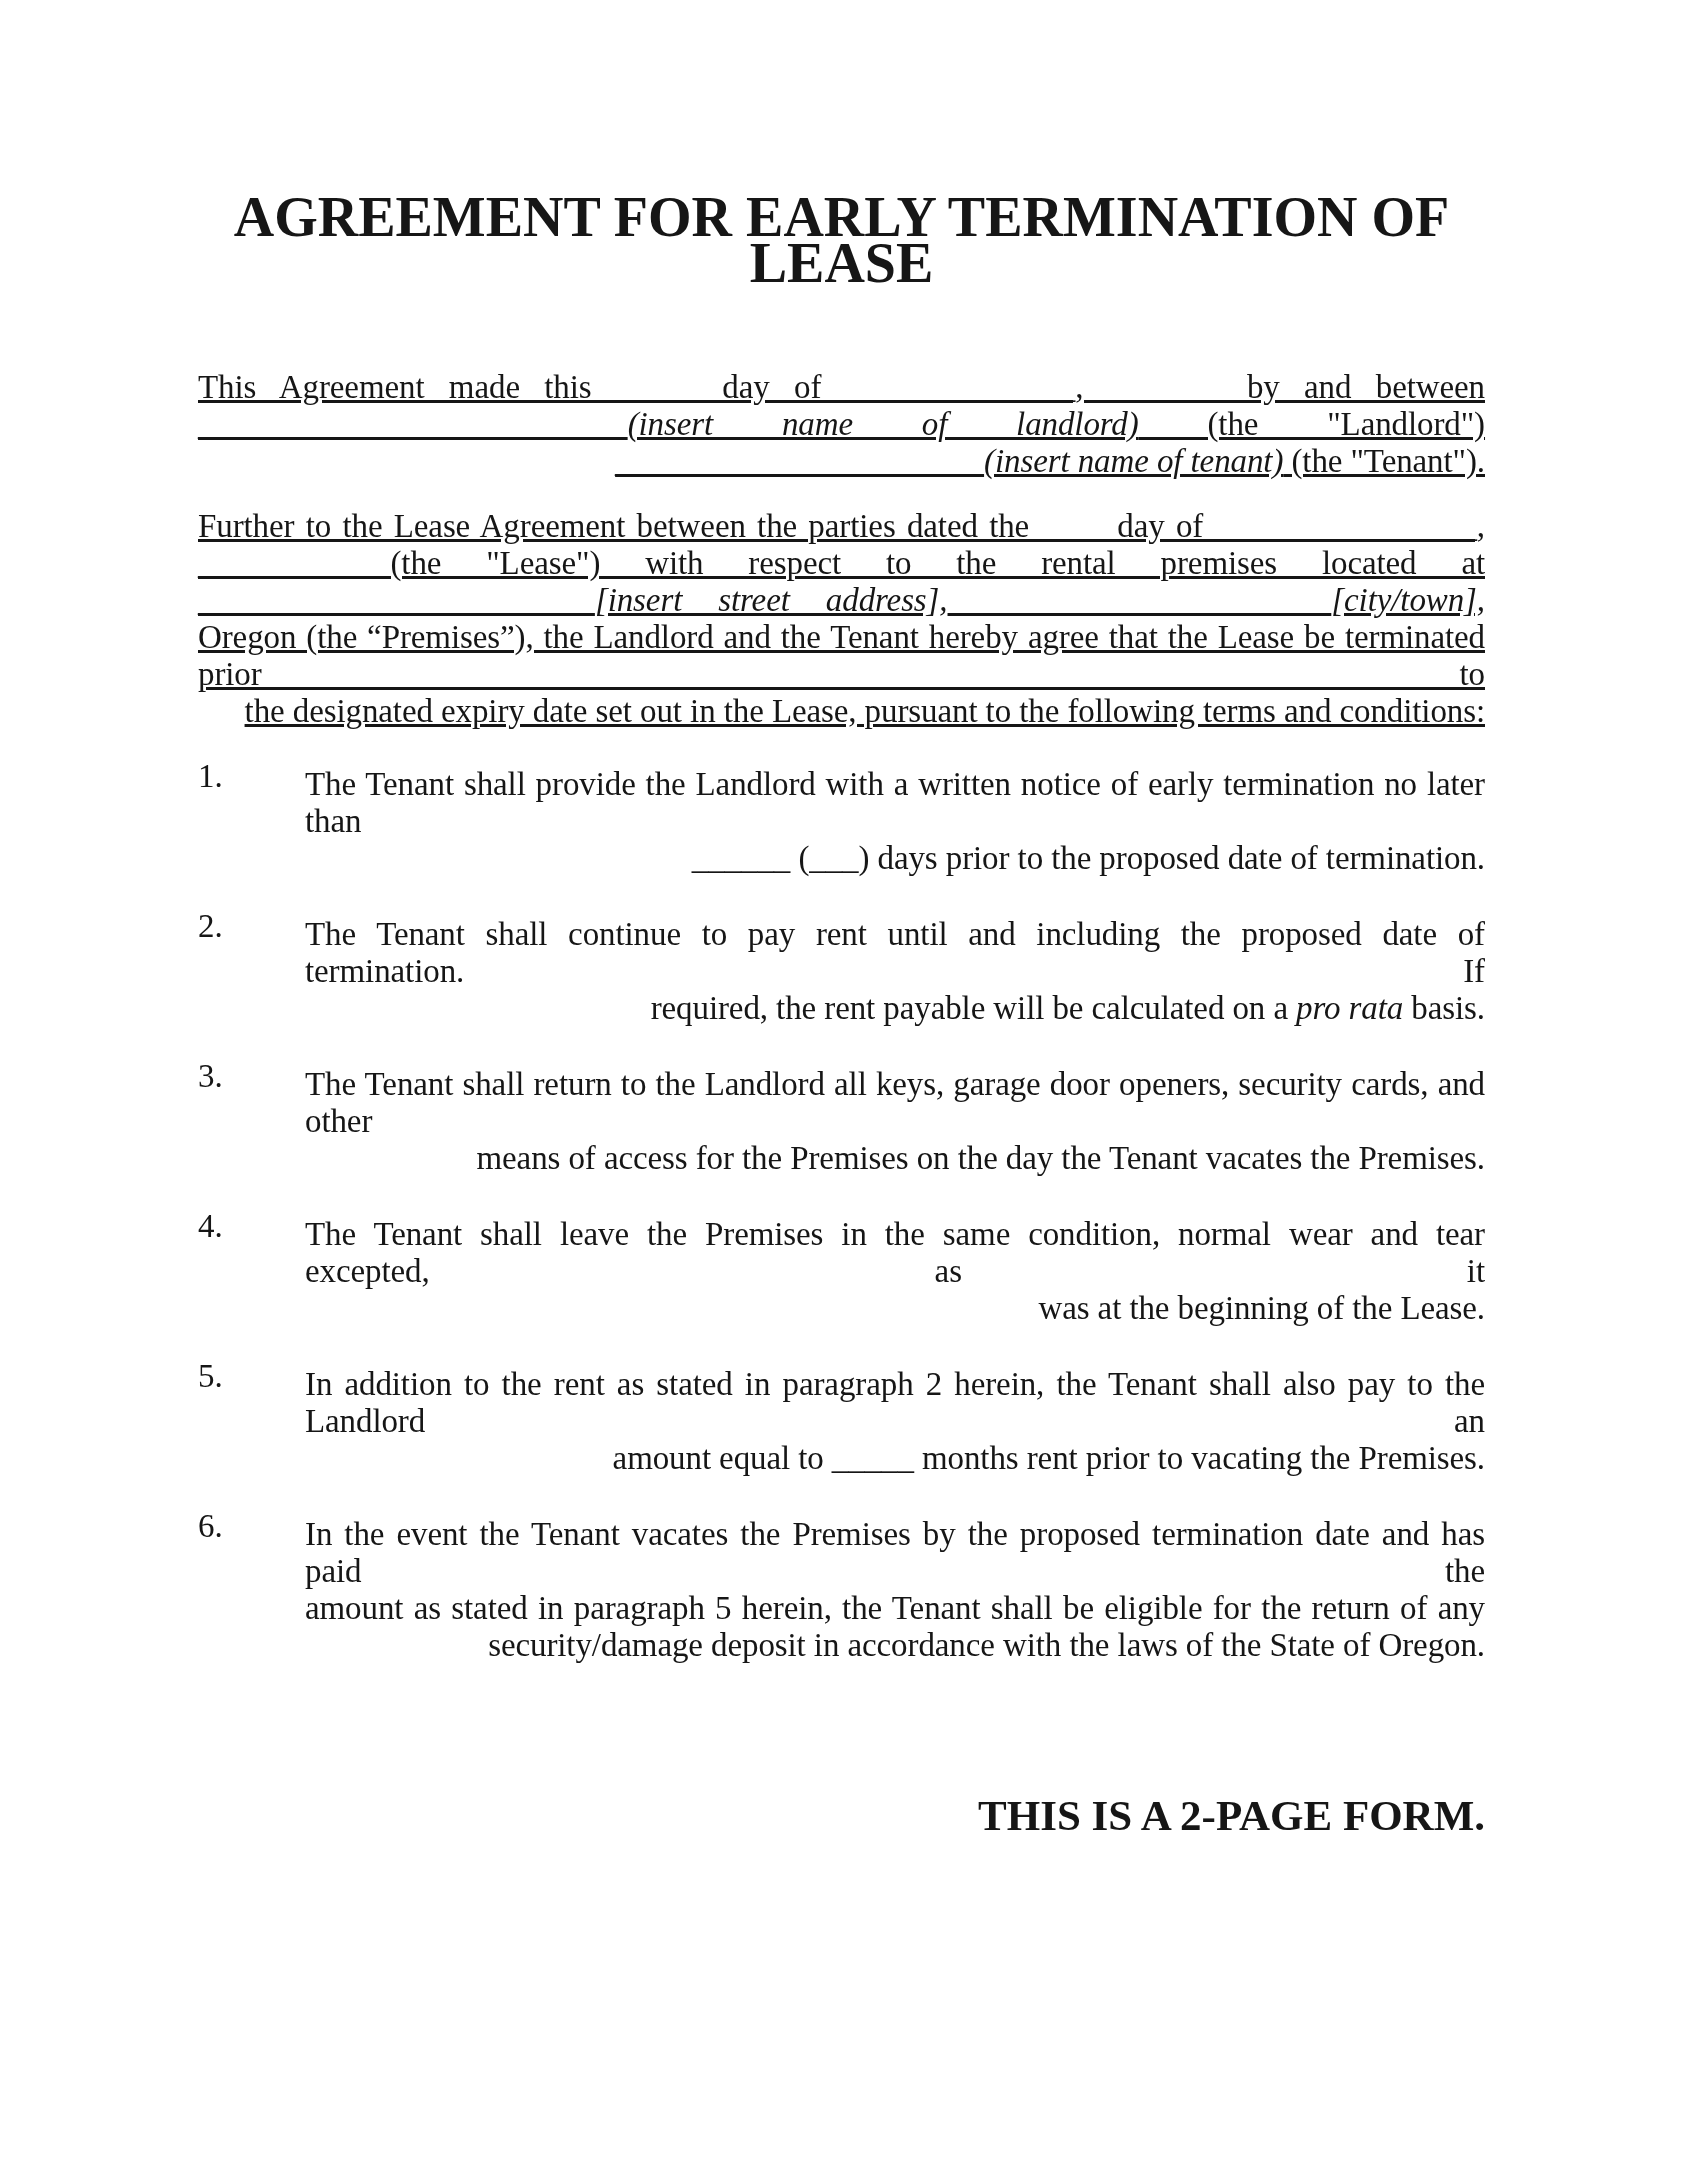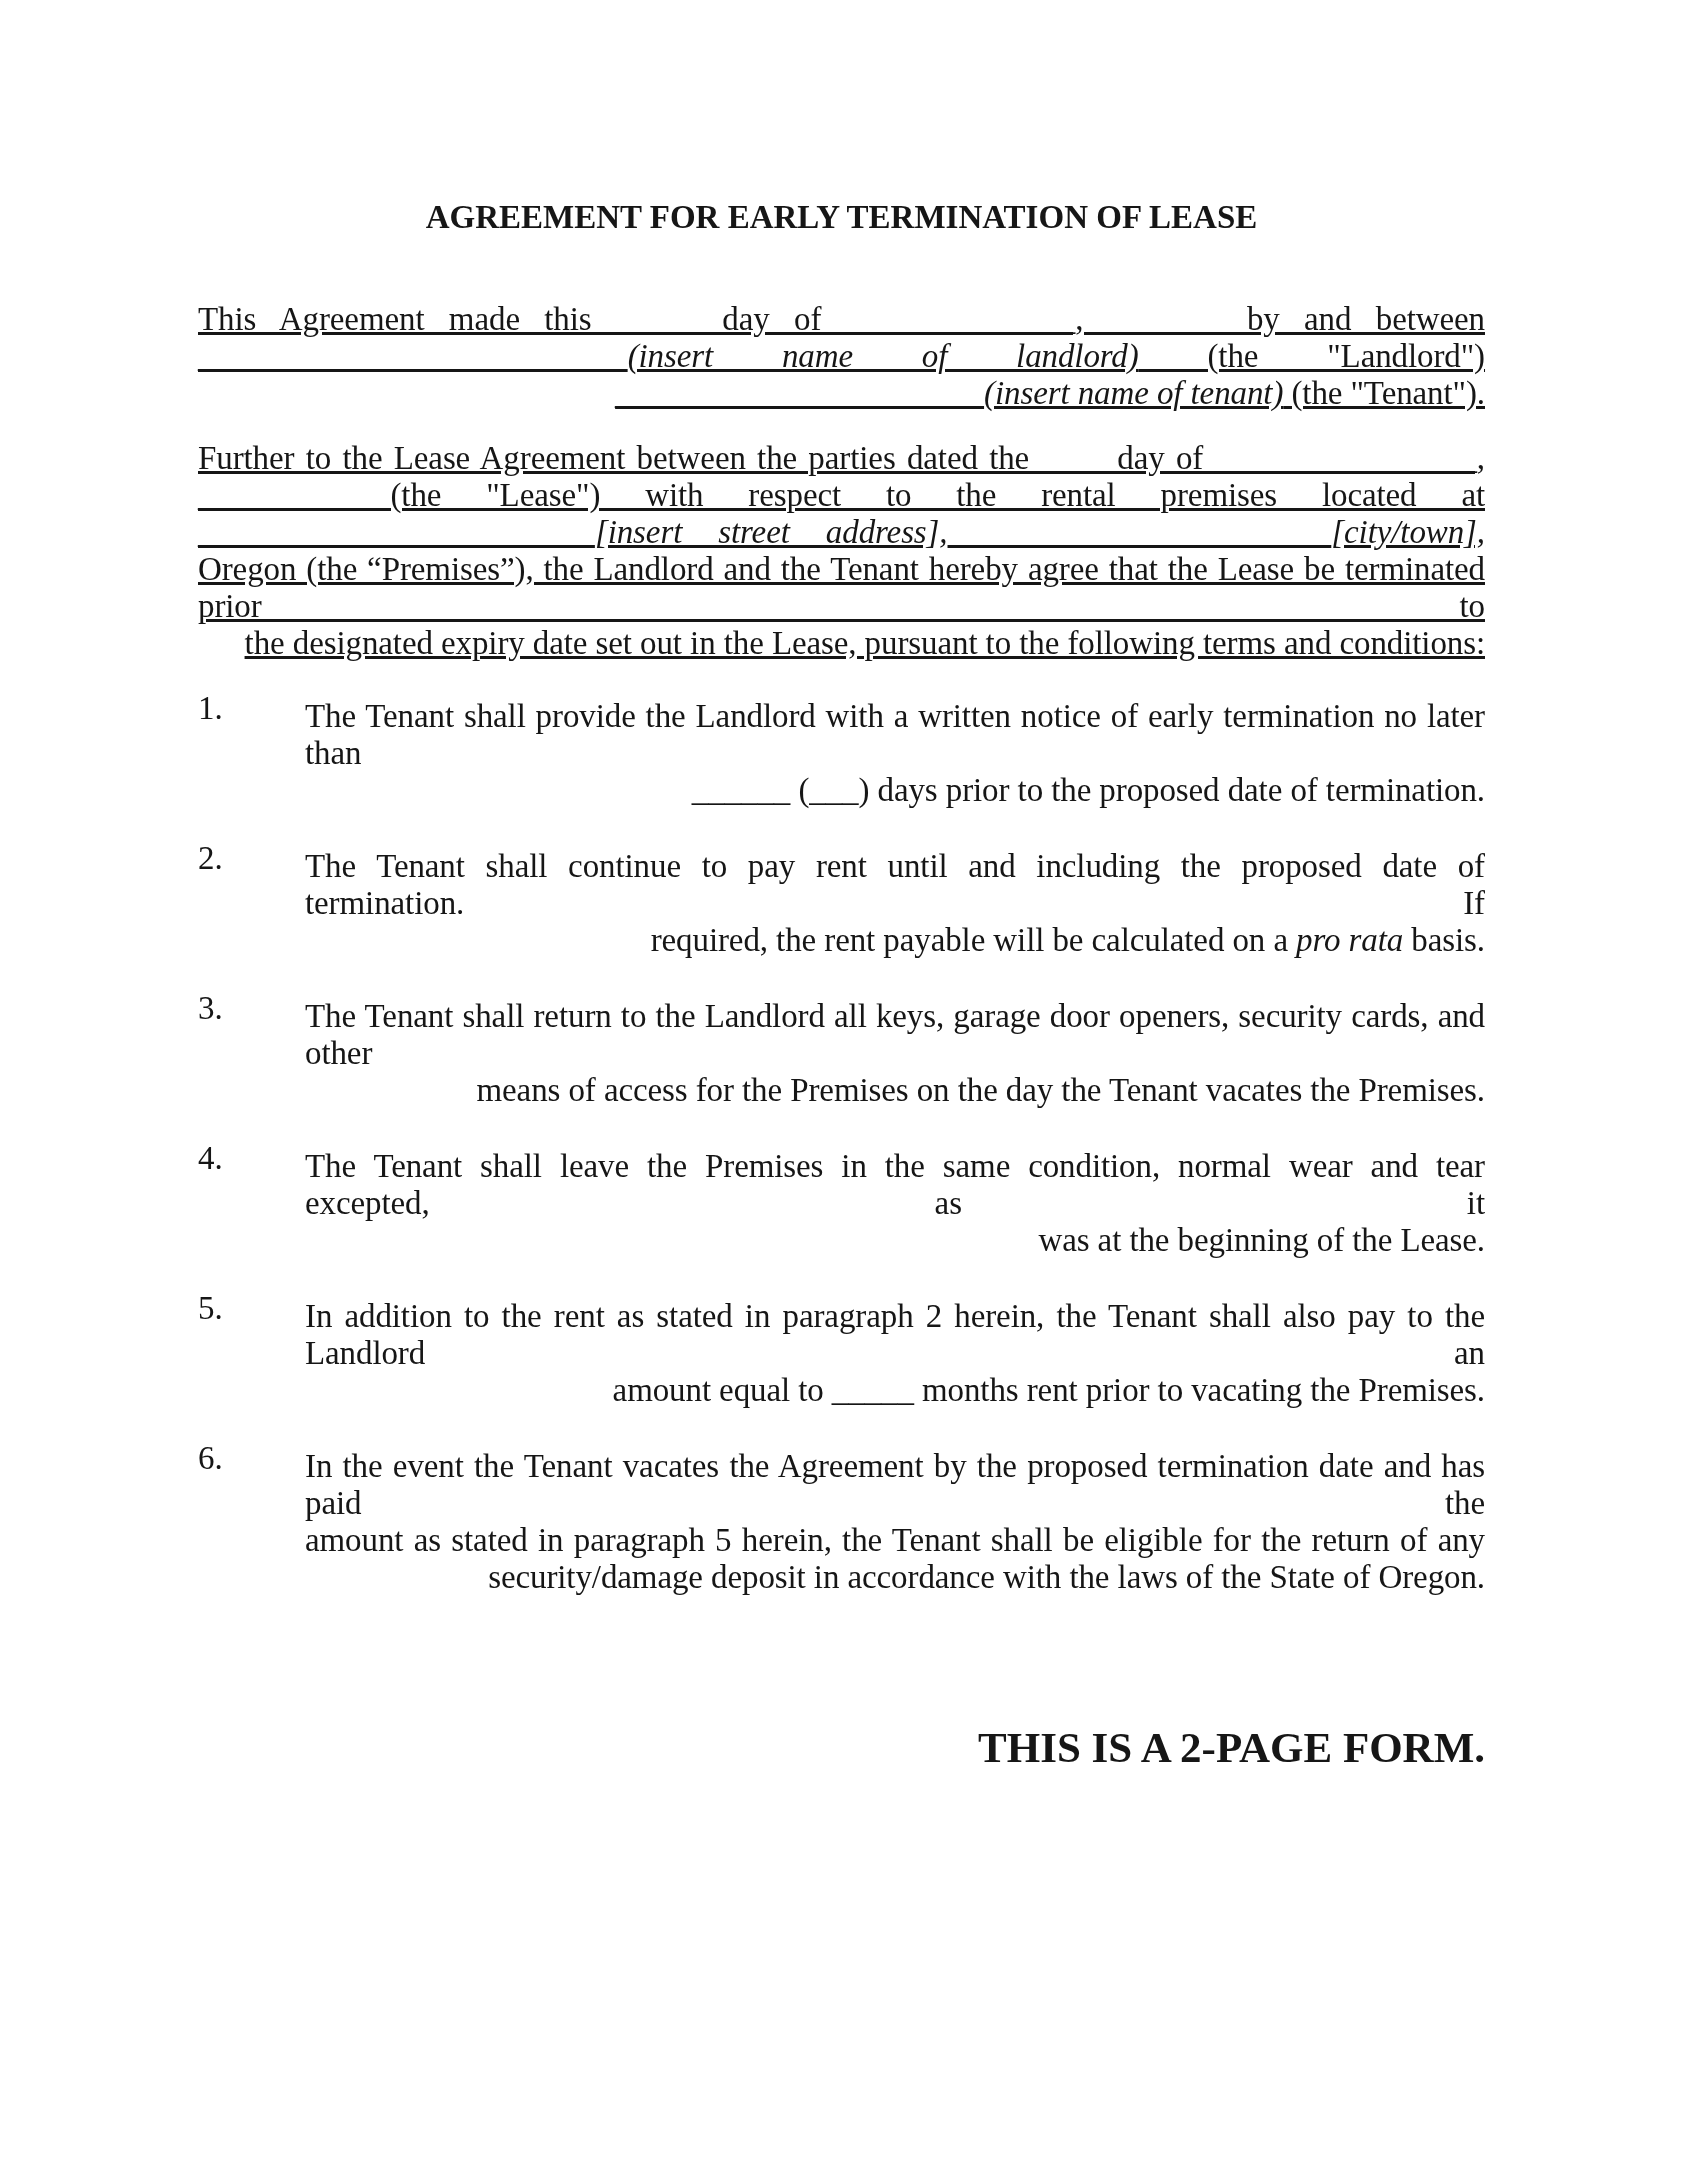--- a/index.html
+++ b/index.html
@@ -16,25 +16,25 @@
     box-sizing: border-box;
     padding: 194px 198px 0 198px;
     font-family: "Liberation Serif", serif;
     font-size: 33px;
     line-height: 37px;
     color: #161616;
     letter-spacing: -0.1px;
     overflow: hidden;
   }
   .title {
-    font-size: 33px;
+    font-size: 56px;
     line-height: 46px;
     font-weight: 700;
     text-align: center;
-    margin: 0 0 61px 0;
+    margin: 0 0 83px 0;
     letter-spacing: 0;
   }
   .para { margin: 0 0 28px 0; text-decoration: underline; }
   .line { text-align: right; }
   .line.just {
     text-align: justify;
     text-align-last: justify;
   }
   .it { font-style: italic; }
   .terms { margin: 0; }
@@ -104,21 +104,21 @@
       <div class="item">
         <div class="num">5.</div>
         <div class="ibody">
           <div class="line just"><span>In addition to the rent as stated in paragraph 2 herein, the Tenant shall also pay to the Landlord an</span></div>
           <div class="line"><span>amount equal to _____ months rent prior to vacating the Premises.</span></div>
         </div>
       </div>
       <div class="item">
         <div class="num">6.</div>
         <div class="ibody">
-          <div class="line just"><span>In the event the Tenant vacates the Agreement by the proposed termination date and has paid the</span></div>
+          <div class="line just"><span>In the event the Tenant vacates the Premises by the proposed termination date and has paid the</span></div>
           <div class="line just"><span>amount as stated in paragraph 5 herein, the Tenant shall be eligible for the return of any</span></div>
           <div class="line"><span>security/damage deposit in accordance with the laws of the State of Oregon.</span></div>
         </div>
       </div>
     </div>
   <div class="footer">THIS IS A 2-PAGE FORM.</div>
 </div>
 
 
 </body></html>

